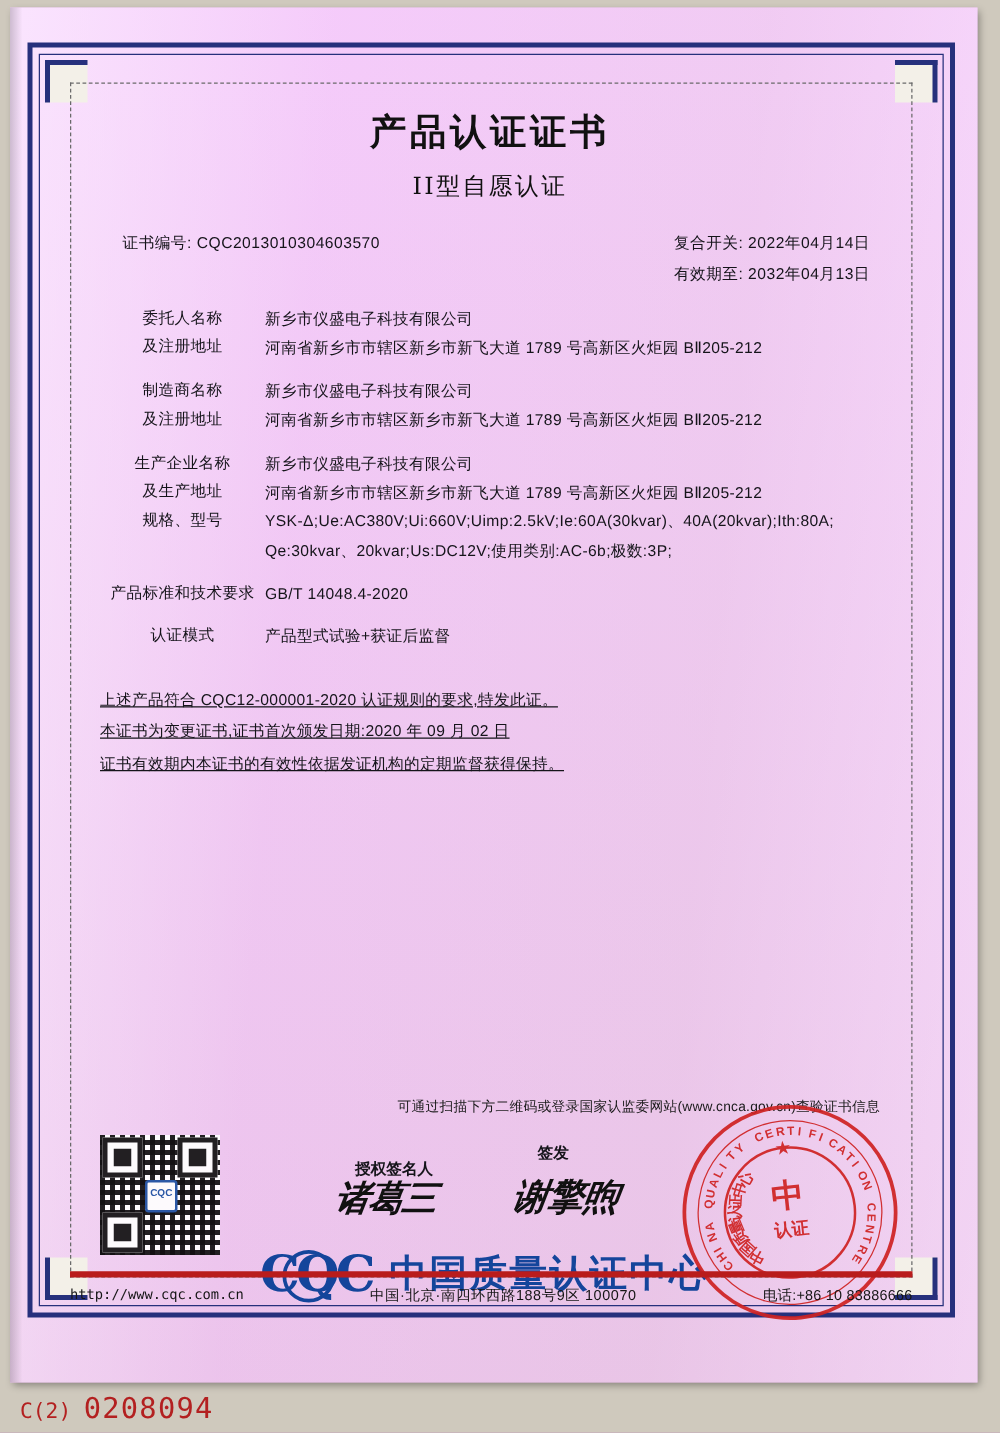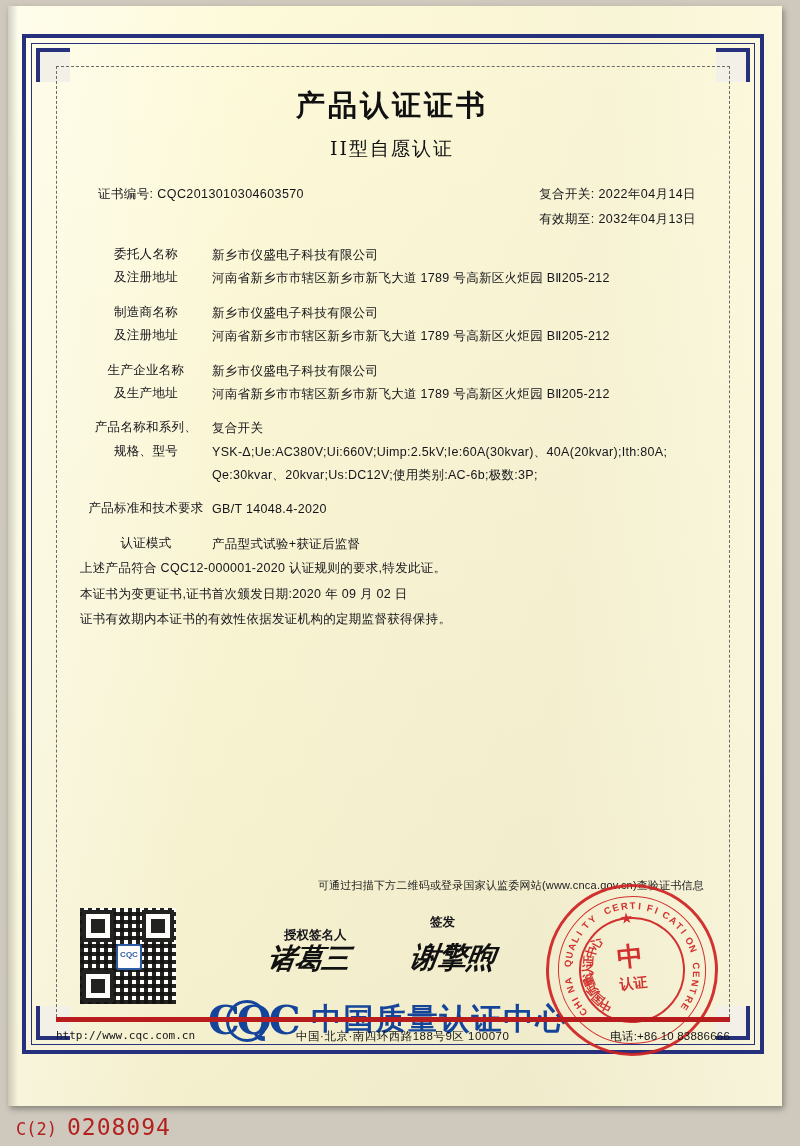--- a/index.html
+++ b/index.html
@@ -17,21 +17,21 @@
     overflow: hidden;
     background: #cfc9bd;
   }
   
   .paper {
     position: absolute;
     left: 8px;
     top: 6px;
     width: 774px;
     height: 1100px;
-    background: #fef9c3;
+    background: #f0abfc;
     box-shadow: 2px 3px 6px rgba(0,0,0,0.35);
   }
   .paper-texture {
     position: absolute;
     inset: 0;
     background:
       linear-gradient(95deg, rgba(255,255,255,0.55) 0%, rgba(246,243,235,0.15) 30%, rgba(230,225,214,0.25) 70%, rgba(255,255,255,0.35) 100%),
       linear-gradient(180deg, rgba(255,255,255,0.3), rgba(223,218,206,0.35));
     pointer-events: none;
   }
@@ -141,23 +141,25 @@
     padding-right: 6px;
     letter-spacing: 0.3px;
     text-align: center;
   }
   td.v {
     letter-spacing: 0.3px;
     line-height: 1.55;
   }
   tr.grp-gap td { padding-top: 13px; }
   .notes {
+    margin-top: 26px;
     font-size: 12.5px;
     line-height: 2.05;
     letter-spacing: 0.3px;
+    text-decoration: underline;
   }
   .notes div { white-space: nowrap; }
 
   
   .scan-note {
     position: absolute;
     left: 0;
     right: 0;
     top: 800px;
     text-align: right;
@@ -444,24 +446,20 @@
 
           <tr class="grp-gap">
             <td class="k">生产企业名称</td>
             <td class="v">新乡市仪盛电子科技有限公司</td>
           </tr>
           <tr>
             <td class="k">及生产地址</td>
             <td class="v">河南省新乡市市辖区新乡市新飞大道 1789 号高新区火炬园 BⅡ205-212</td>
           </tr>
 
-          <tr class="grp-gap">
-            <td class="k">产品名称和系列、</td>
-            <td class="v">复合开关</td>
-          </tr>
           <tr>
             <td class="k">规格、型号</td>
             <td class="v">YSK-Δ;Ue:AC380V;Ui:660V;Uimp:2.5kV;Ie:60A(30kvar)、40A(20kvar);Ith:80A;</td>
           </tr>
           <tr>
             <td class="k"></td>
             <td class="v">Qe:30kvar、20kvar;Us:DC12V;使用类别:AC-6b;极数:3P;</td>
           </tr>
 
           <tr class="grp-gap">

